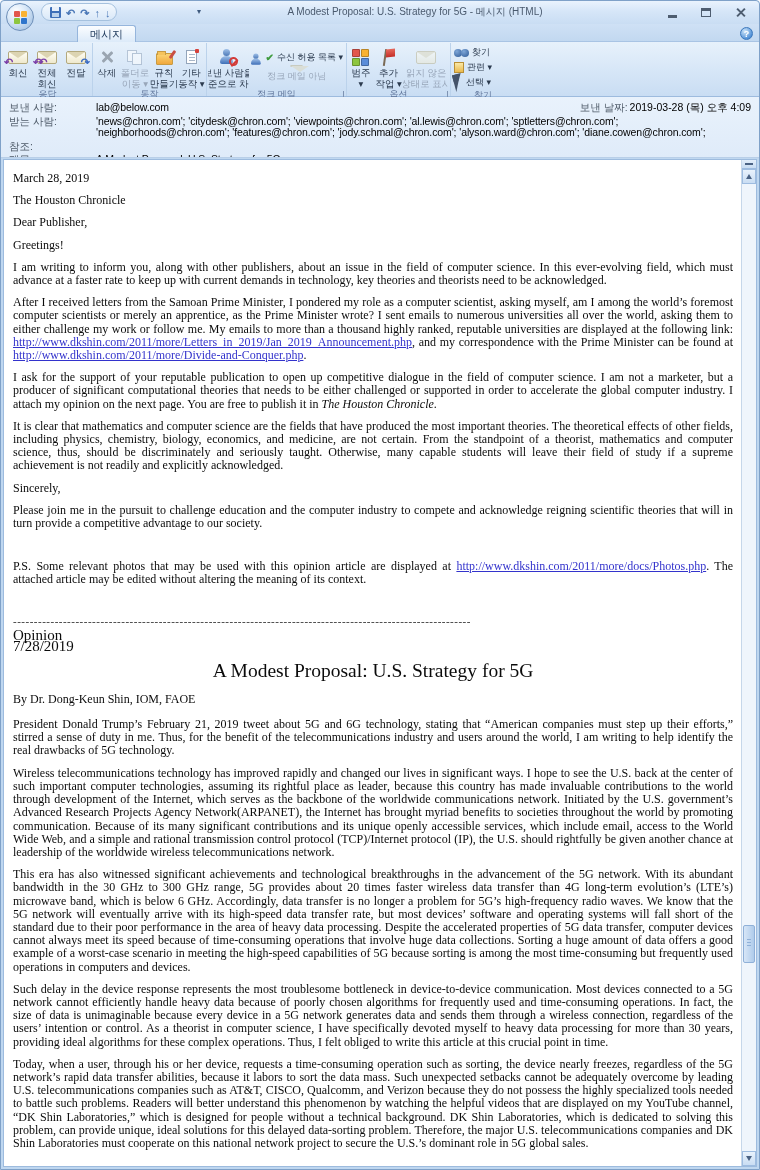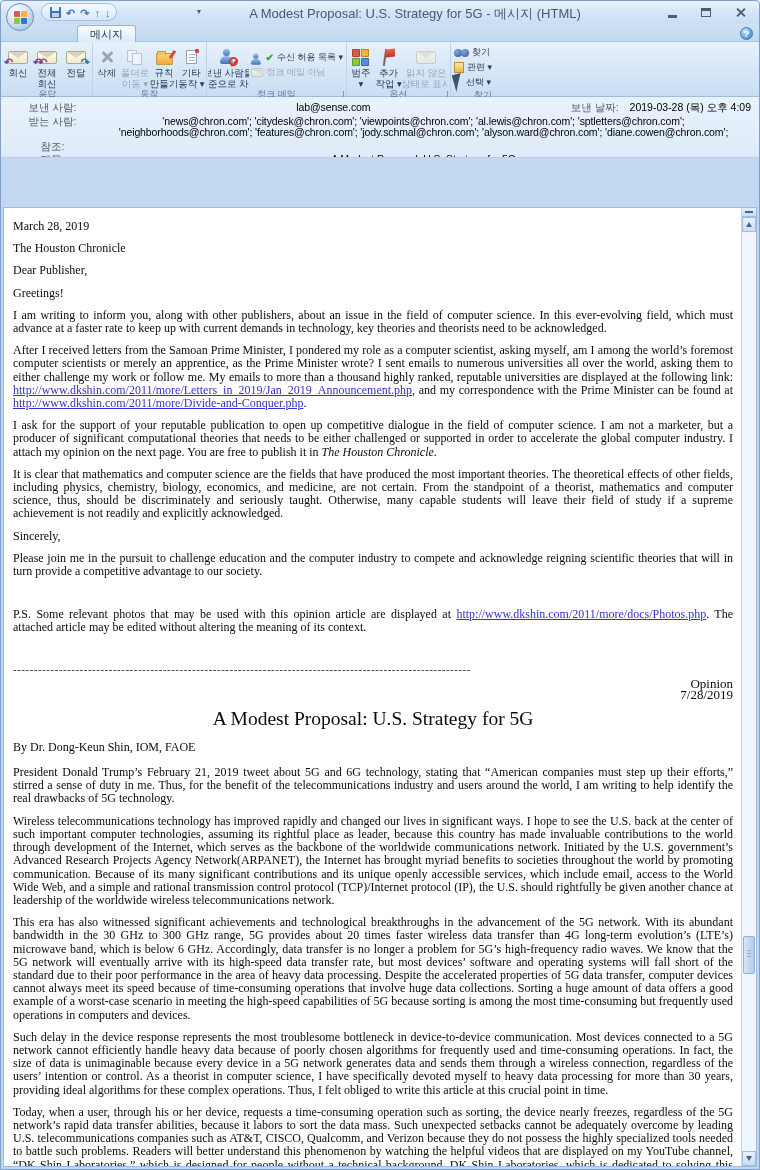--- a/index.html
+++ b/index.html
@@ -35,21 +35,21 @@
     border:1px solid #A5C1DE; border-radius:9px;
     display:flex; align-items:center; gap:5px;
   }
   .qat .qicn { font-size:11px; line-height:14px; color:#4C79B8; cursor:pointer; font-weight:bold; }
   .i-save { width:11px; height:11px; background:#3E6FB8; border-radius:1px; position:relative; cursor:pointer; }
   .i-save::before { content:""; position:absolute; left:2px; top:0; width:7px; height:4px; background:#E8F0FA; }
   .i-save::after { content:""; position:absolute; left:2px; bottom:1px; width:7px; height:4px; background:#BCD2EC; }
   .qat-menu { font-size:8px; color:#3E5A7E; cursor:pointer; }
   .win-title {
     position:absolute; left:180px; right:110px; top:4px; text-align:center;
-    font-size:13px; color:#4A5A6E; white-space:nowrap; overflow:hidden;
+    font-size:10px; color:#4A5A6E; white-space:nowrap; overflow:hidden;
   }
   .wincontrols { position:absolute; right:6px; top:4px; display:flex; gap:8px; }
   .wc { width:26px; height:15px; display:flex; align-items:center; justify-content:center; cursor:pointer; }
   .g-min { width:9px; height:3px; background:#4E5D70; margin-top:7px; }
   .g-max { width:10px; height:9px; border:1px solid #4E5D70; border-top-width:3px; }
   .g-close { position:relative; width:11px; height:11px; }
   .g-close::before, .g-close::after {
     content:""; position:absolute; left:5px; top:0; width:2px; height:11px; background:#4E5D70;
   }
   .g-close::before { transform:rotate(45deg); }
@@ -94,21 +94,21 @@
     font-size:9.5px; color:#2B3A4E; text-align:center; cursor:pointer; line-height:10.5px;
     overflow:hidden;
   }
   .rbtn .lbl div { min-height:0; white-space:nowrap;text-align:center; }
   .rbtn .icnbox { height:22px; display:flex; align-items:center; justify-content:center; }
   .rbtn.disabled { color:#98A6B9; }
   .srow {
     display:flex; align-items:center; gap:3px; font-size:9px; color:#2B3A4E;
     height:15px; padding:0 2px; cursor:pointer; white-space:nowrap;
   }
-  .srow.disabled { color:#98A6B9; }
+  .srow.disabled { color:#98A6B9;flex-direction:column; }
   
   .env { width:20px; height:13px; background:linear-gradient(#FFFEF6,#EFE9CD); border:1px solid #B3A97E; border-radius:2px; position:relative; }
   .env::before {
     content:""; position:absolute; left:0; top:0;
     border-left:9px solid transparent; border-right:9px solid transparent; border-top:6px solid #DCD4B2;
   }
   .env.pale { opacity:.45; }
   .env .ar { position:absolute; bottom:-5px; left:-5px; color:#7B3FA8; font-weight:bold; font-size:11px; line-height:11px; background:transparent; }
   .env .ar.fw { left:auto; right:-5px; color:#3B6CC4; }
   .env .ar.all { letter-spacing:-4px; }
@@ -141,40 +141,40 @@
   .i-flag::after { content:""; position:absolute; left:4px; top:0; width:9px; height:8px; background:linear-gradient(#E66A5E,#C42E27); transform:skewY(-6deg); }
   .i-binoc { position:relative; width:15px; height:9px; margin-top:2px; }
   .i-binoc::before,.i-binoc::after { content:""; position:absolute; top:0; width:8px; height:8px; border-radius:50%; background:radial-gradient(circle at 35% 30%, #7FA7D8, #2F5A96); }
   .i-binoc::before{left:0;} .i-binoc::after{right:0;}
   .i-rel { width:10px; height:11px; background:linear-gradient(#FBE9A6,#E9B94E); border:1px solid #B98F35; }
   .i-cursor { width:0; height:0; border-left:5px solid #44536A; border-right:4px solid transparent; border-bottom:10px solid transparent; border-top:7px solid #44536A; transform:rotate(-15deg); }
   
   .mailheader {
     flex:0 0 61px; background:linear-gradient(#E9F2FC,#DFEBF9);
     padding:5px 8px 0 8px; font-size:10.5px; color:#000; position:relative;
-    border-bottom:1px solid #B9CFE8; overflow:hidden;text-align:center;
+    border-bottom:1px solid #B9CFE8; overflow:hidden;
   }
   .hrow { display:flex; margin-bottom:2px; line-height:11.5px; }
   .hlabel { flex:0 0 87px; color:#4E5A68; }
   .hval { flex:1; letter-spacing:-0.1px; }
   .hval.to2 { max-height:23px; overflow:hidden; }
   .hdate { white-space:nowrap; color:#000; }
-  .hdate .hlabel-inline { color:#4E5A68; margin-right:11px; }
-  
-  .bodywrap { flex:1; position:relative; background:#BFD7F0; padding:1px 2px 2px 20px; min-height:0;margin-top:48px; }
+  .hdate .hlabel-inline { color:#4E5A68; margin-right:2px; }
+  
+  .bodywrap { flex:1; position:relative; background:#BFD7F0; padding:1px 2px 2px 20px; min-height:0; }
   .bodyinner { position:absolute; left:2px; right:2px; top:1px; bottom:2px; background:#fff; border:1px solid #9DBBDE; display:flex; }
   .message-body {
     flex:1; overflow:hidden; padding:12px 8px 0 9px;
     font-family:"Liberation Serif", serif; font-size:12px; line-height:13.2px; color:#0B0B0B;
   }
   .blk { margin-top:9px; text-align:justify; }
   .blk:first-child { margin-top:0; }
   .blk a { color:#3333CC; text-decoration:underline; }
   .blk-lines, .blk-meta { text-align:left; }
-  .blk-meta { font-size:13px; line-height:11.5px;text-align:right; }
+  .blk-meta { font-size:15px; line-height:11.5px; }
   .blk-title { text-align:center; font-size:19.5px; line-height:24px; font-weight:normal; font-family:"Liberation Serif", serif; }
   .blk-byline { text-align:left; }
   .blk-divider { white-space:nowrap; overflow:hidden; text-align:left; font-size:11px; letter-spacing:0.5px; color:#222; }
   
   .scrollbar { flex:0 0 15px; background:#EFF5FC; border-left:1px solid #C6D7EA; position:relative; }
   .sb-split { height:9px; background:linear-gradient(#E3EEFA,#C8DCF2); border-bottom:1px solid #9EBCE0; position:relative; cursor:pointer; }
   .sb-split::after { content:""; position:absolute; left:3px; top:3px; right:3px; height:2px; background:#4A6284; }
   .sb-btn { position:absolute; left:0; right:0; height:15px; background:linear-gradient(#E9F2FC,#C9DDF3); border:1px solid #9EBCE0; display:flex; align-items:center; justify-content:center; cursor:pointer; }
   .sb-up { top:9px; }
   .sb-down { bottom:0; }
@@ -407,21 +407,21 @@
       </div>
       <div class="rgroup-label">찾기</div>
     </div>
 
     <div style="flex:1"></div>
   </div>
 
   <div class="mailheader">
     <div class="hrow">
       <span class="hlabel">보낸 사람:</span>
-      <span class="hval">lab@sense.com</span>
+      <span class="hval">lab@below.com</span>
       <span class="hdate"><span class="hlabel-inline">보낸 날짜:</span><span>2019-03-28 (목) 오후 4:09</span></span>
     </div>
     <div class="hrow">
       <span class="hlabel">받는 사람:</span>
       <span class="hval to2">'news@chron.com'; 'citydesk@chron.com'; 'viewpoints@chron.com'; 'al.lewis@chron.com'; 'sptletters@chron.com'; 'neighborhoods@chron.com'; 'features@chron.com'; 'jody.schmal@chron.com'; 'alyson.ward@chron.com'; 'diane.cowen@chron.com'; 'feedback@chron.com'</span>
     </div>
     <div class="hrow">
       <span class="hlabel">참조:</span>
       <span class="hval"></span>
     </div>

